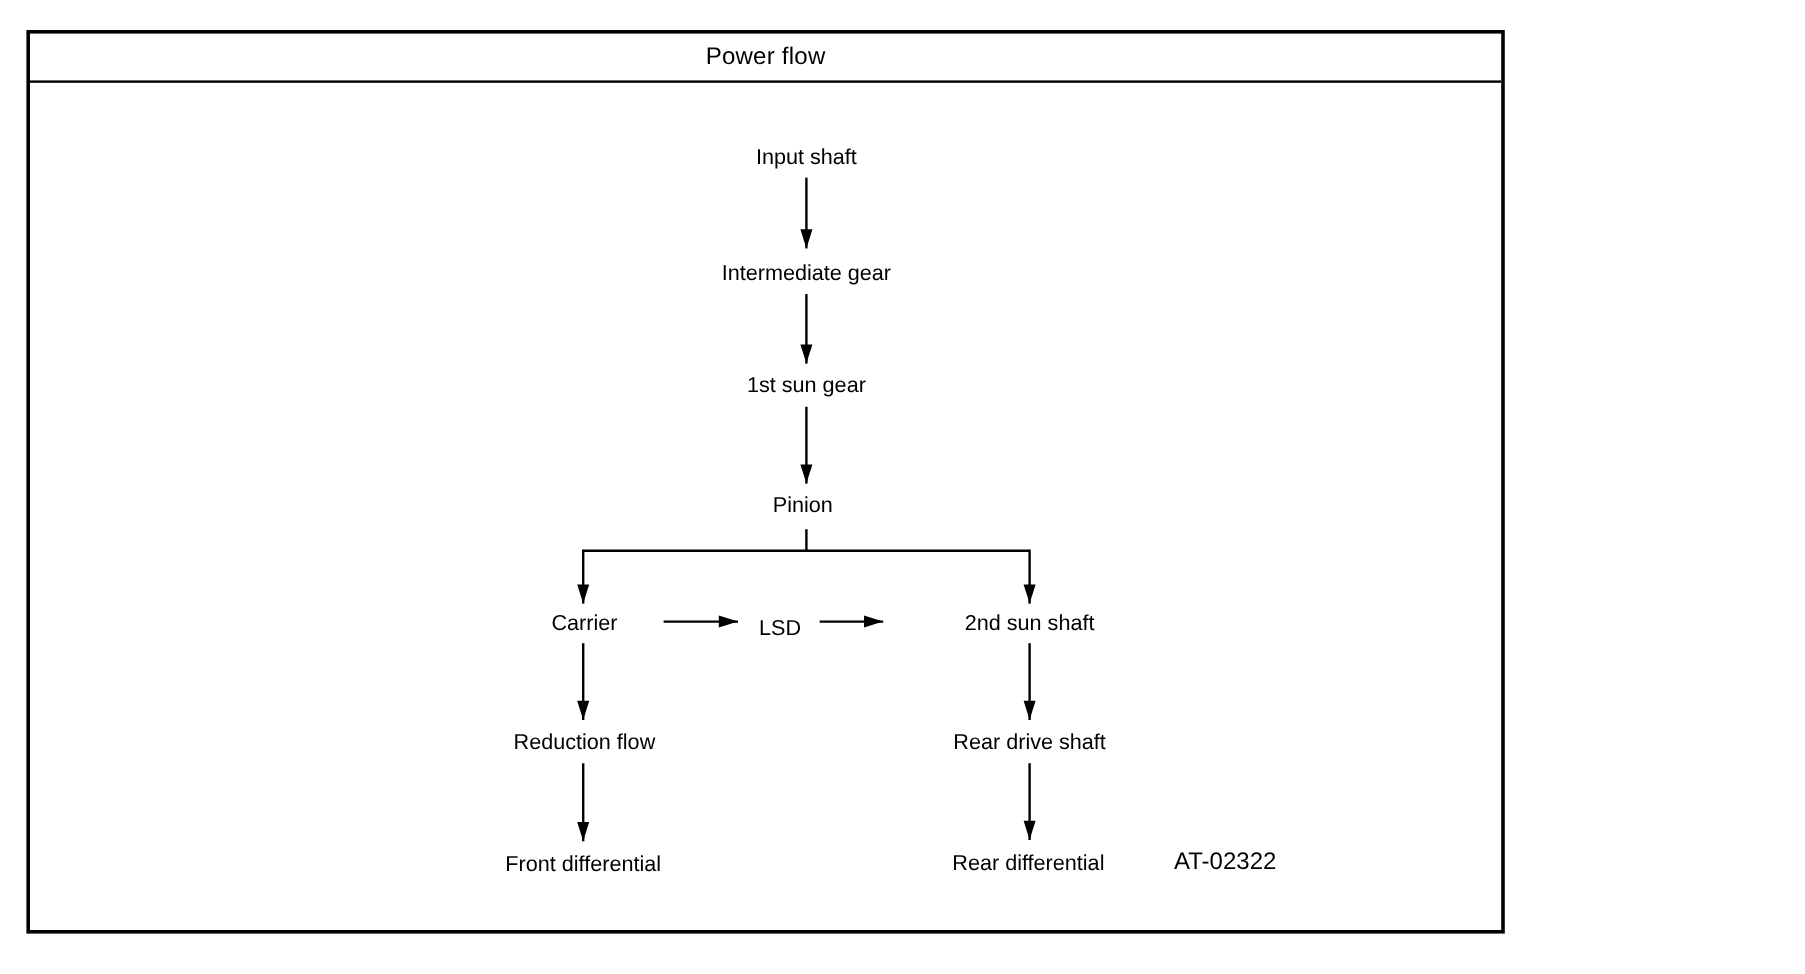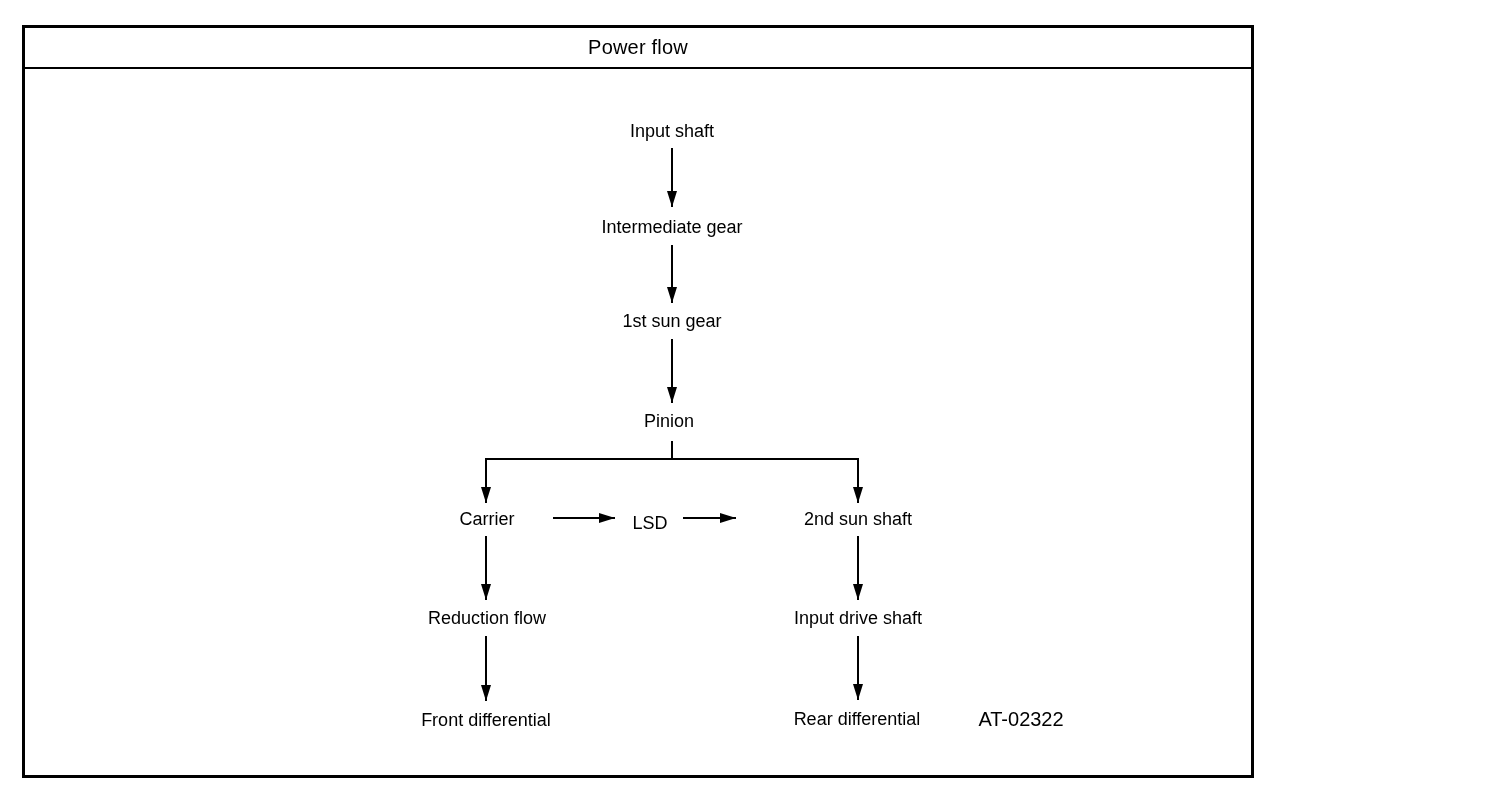--- a/index.html
+++ b/index.html
@@ -102,19 +102,19 @@
   </svg>
 
   <div class="node" style="left:672px; top:131px">Input shaft</div>
   <div class="node" style="left:672px; top:227px">Intermediate gear</div>
   <div class="node" style="left:672px; top:321px">1st sun gear</div>
   <div class="node" style="left:669px; top:421px">Pinion</div>
   <div class="node" style="left:487px; top:519px">Carrier</div>
   <div class="node" style="left:650px; top:523px">LSD</div>
   <div class="node" style="left:858px; top:519px">2nd sun shaft</div>
   <div class="node" style="left:487px; top:618px">Reduction flow</div>
-  <div class="node" style="left:858px; top:618px">Input drive shaft</div>
+  <div class="node" style="left:858px; top:618px">Rear drive shaft</div>
   <div class="node" style="left:486px; top:720px">Front differential</div>
   <div class="node" style="left:857px; top:719px">Rear differential</div>
 
   <div class="ref-label" style="left:1021px; top:719px">AT-02322</div>
 
 </div>
 
 </body></html>

